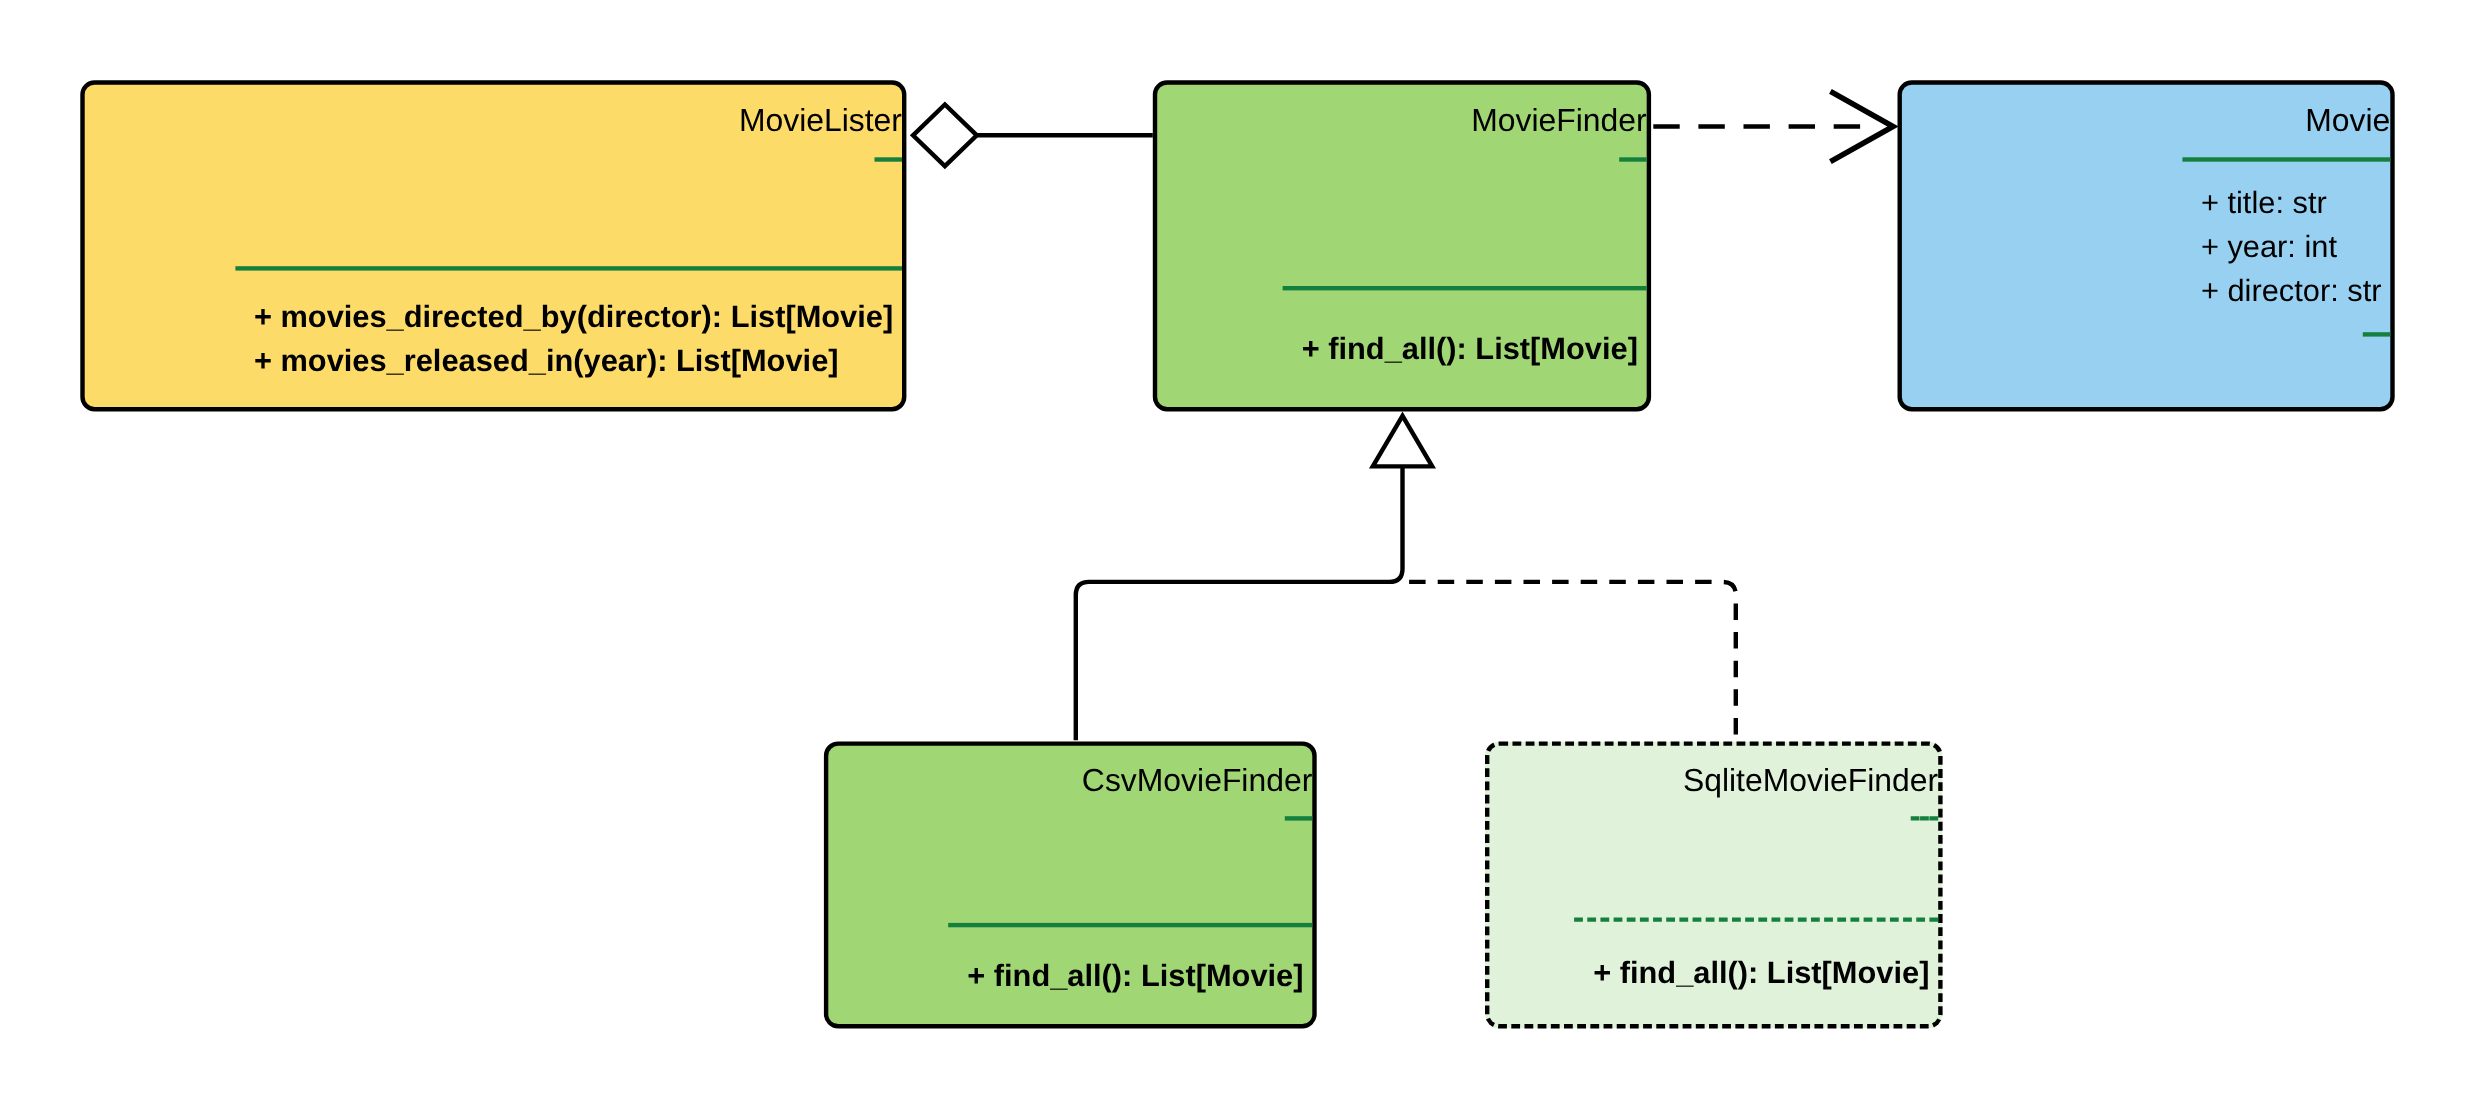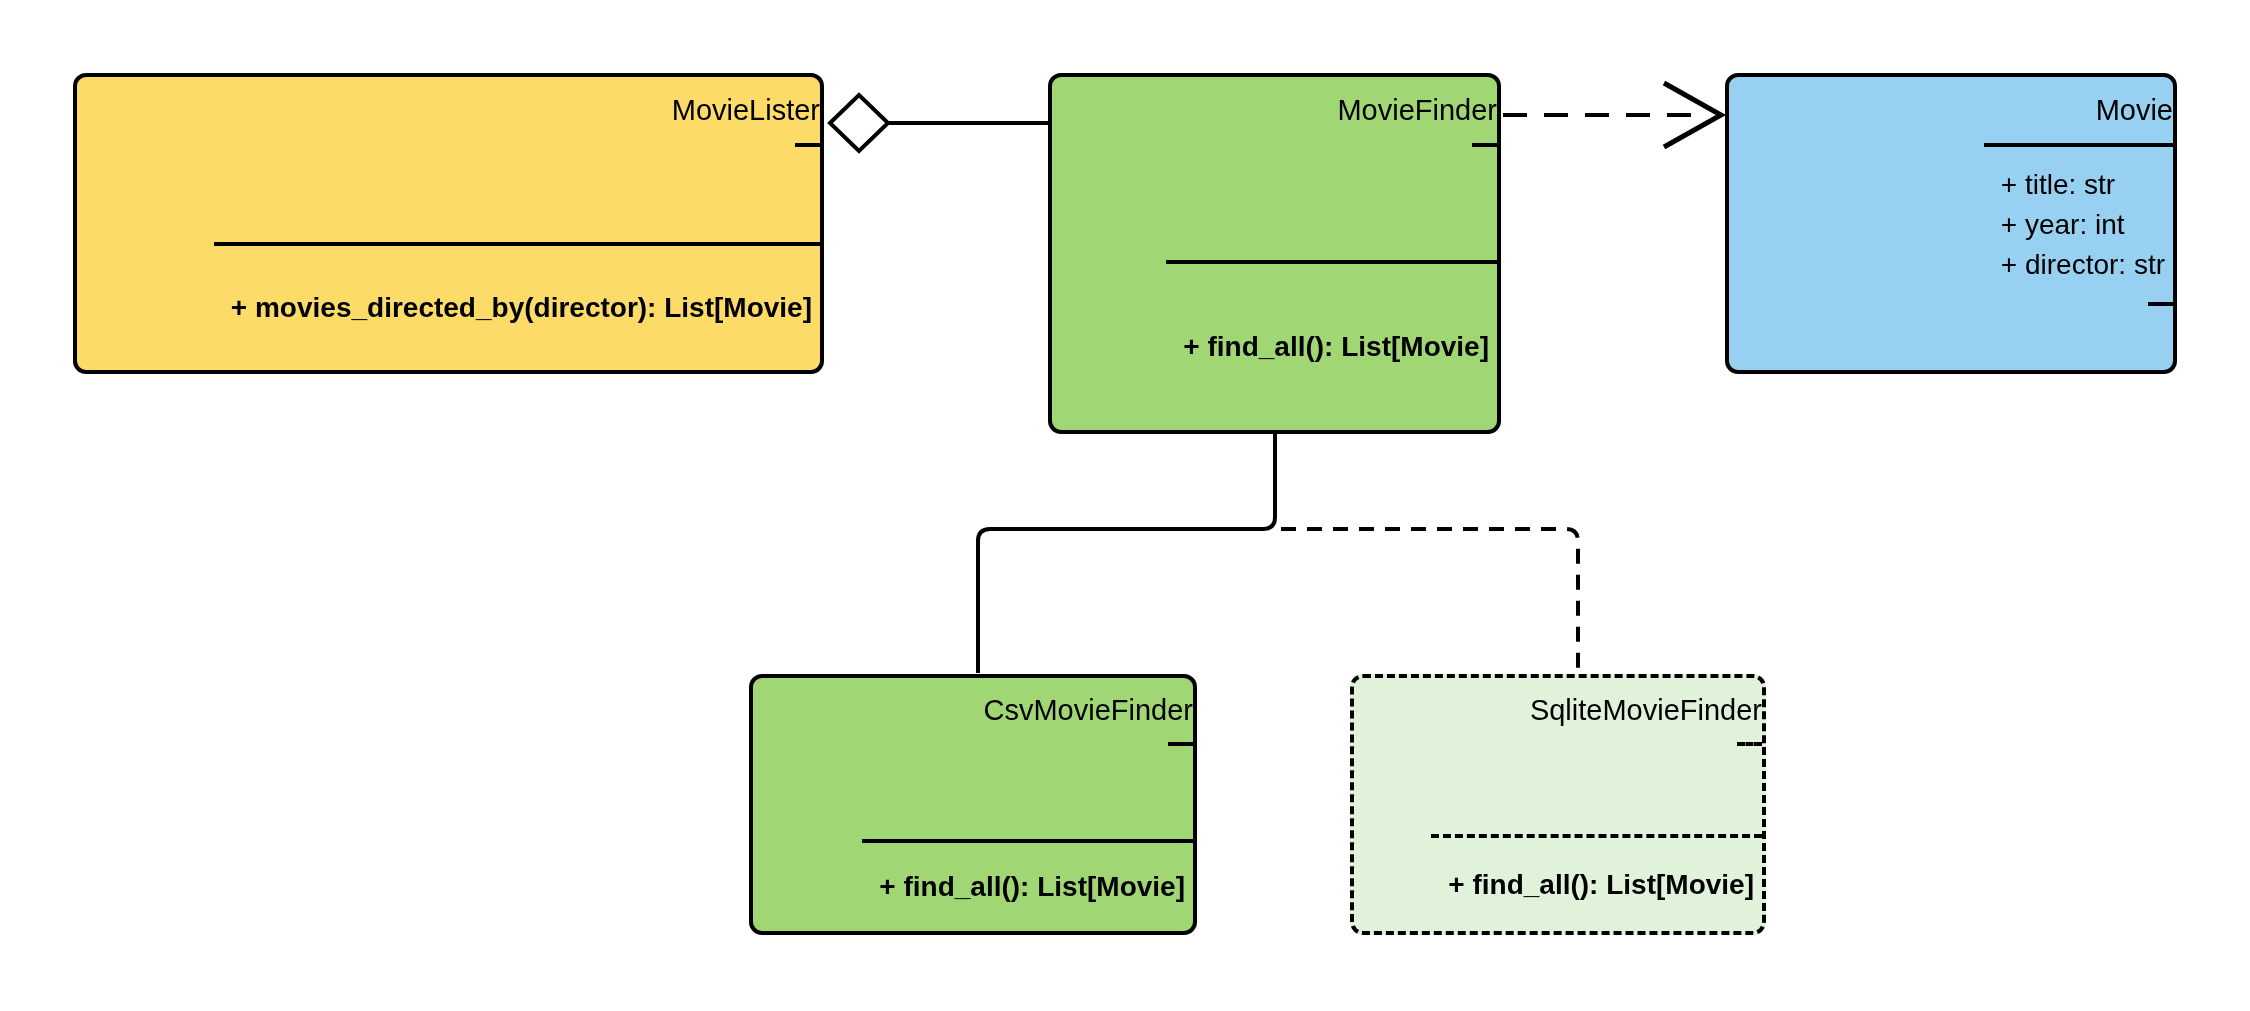--- a/index.html
+++ b/index.html
@@ -38,41 +38,41 @@
   .uml-title {
     flex: 0 0 auto;
     display: flex;
     align-items: center;
     justify-content: center;
     font-size: 29px;
     white-space: nowrap;
   }
   .uml-attrs, .uml-methods {
     box-sizing: border-box;
-    border-top: 4px solid #000000;
+    border-top: 4px solid #15803d;
     display: flex;
     flex-direction: column;
     justify-content: center;
     align-items: flex-start;
     padding-left: 17px;
     padding-right: 8px;
   }
   .uml-class.dashed .uml-attrs,
   .uml-class.dashed .uml-methods { border-top-style: dashed; }
   .uml-methods { flex: 1 1 auto; font-weight: bold; }
   .uml-member {
     font-size: 28px;
     line-height: 40px;
     white-space: nowrap;
   }
   
   #class-movielister   { left: 73px;   top: 73px;  width: 751px; height: 301px; }
   #class-movielister .uml-title  { height: 66px; }
   #class-movielister .uml-attrs  { height: 99px; }
-  #class-moviefinder   { left: 1048px; top: 73px;  width: 453px; height: 361px; }
+  #class-moviefinder   { left: 1048px; top: 73px;  width: 453px; height: 301px; }
   #class-moviefinder .uml-title  { height: 66px; }
   #class-moviefinder .uml-attrs  { height: 117px; }
   #class-movie         { left: 1725px; top: 73px;  width: 452px; height: 301px; padding-left: 14px; }
   #class-movie .uml-title        { height: 66px; }
   #class-movie .uml-attrs        { height: 159px; }
   #class-csvmoviefinder { left: 749px; top: 674px; width: 448px; height: 261px; }
   #class-csvmoviefinder .uml-title { height: 64px; }
   #class-csvmoviefinder .uml-attrs { height: 97px; }
   #class-sqlitemoviefinder { left: 1350px; top: 674px; width: 416px; height: 261px; }
   #class-sqlitemoviefinder .uml-title { height: 64px; }
@@ -109,20 +109,21 @@
     <g>
       <path class="dashed-edge2" d="M 1281 529 L 1566 529 Q 1578 529 1578 541 L 1578 673"></path>
     </g>
   </svg>
 
   <div id="class-movielister" class="uml-class" style="background-color: rgb(253, 219, 104);">
     <div class="uml-title">MovieLister</div>
     <div class="uml-attrs"></div>
     <div class="uml-methods">
       <div class="uml-member">+ movies_directed_by(director): List[Movie]</div>
+      <div class="uml-member">+ movies_released_in(year): List[Movie]</div>
     </div>
   </div>
 
   <div id="class-moviefinder" class="uml-class" style="background-color: rgb(160, 214, 116);">
     <div class="uml-title">MovieFinder</div>
     <div class="uml-attrs"></div>
     <div class="uml-methods">
       <div class="uml-member">+ find_all(): List[Movie]</div>
     </div>
   </div>

